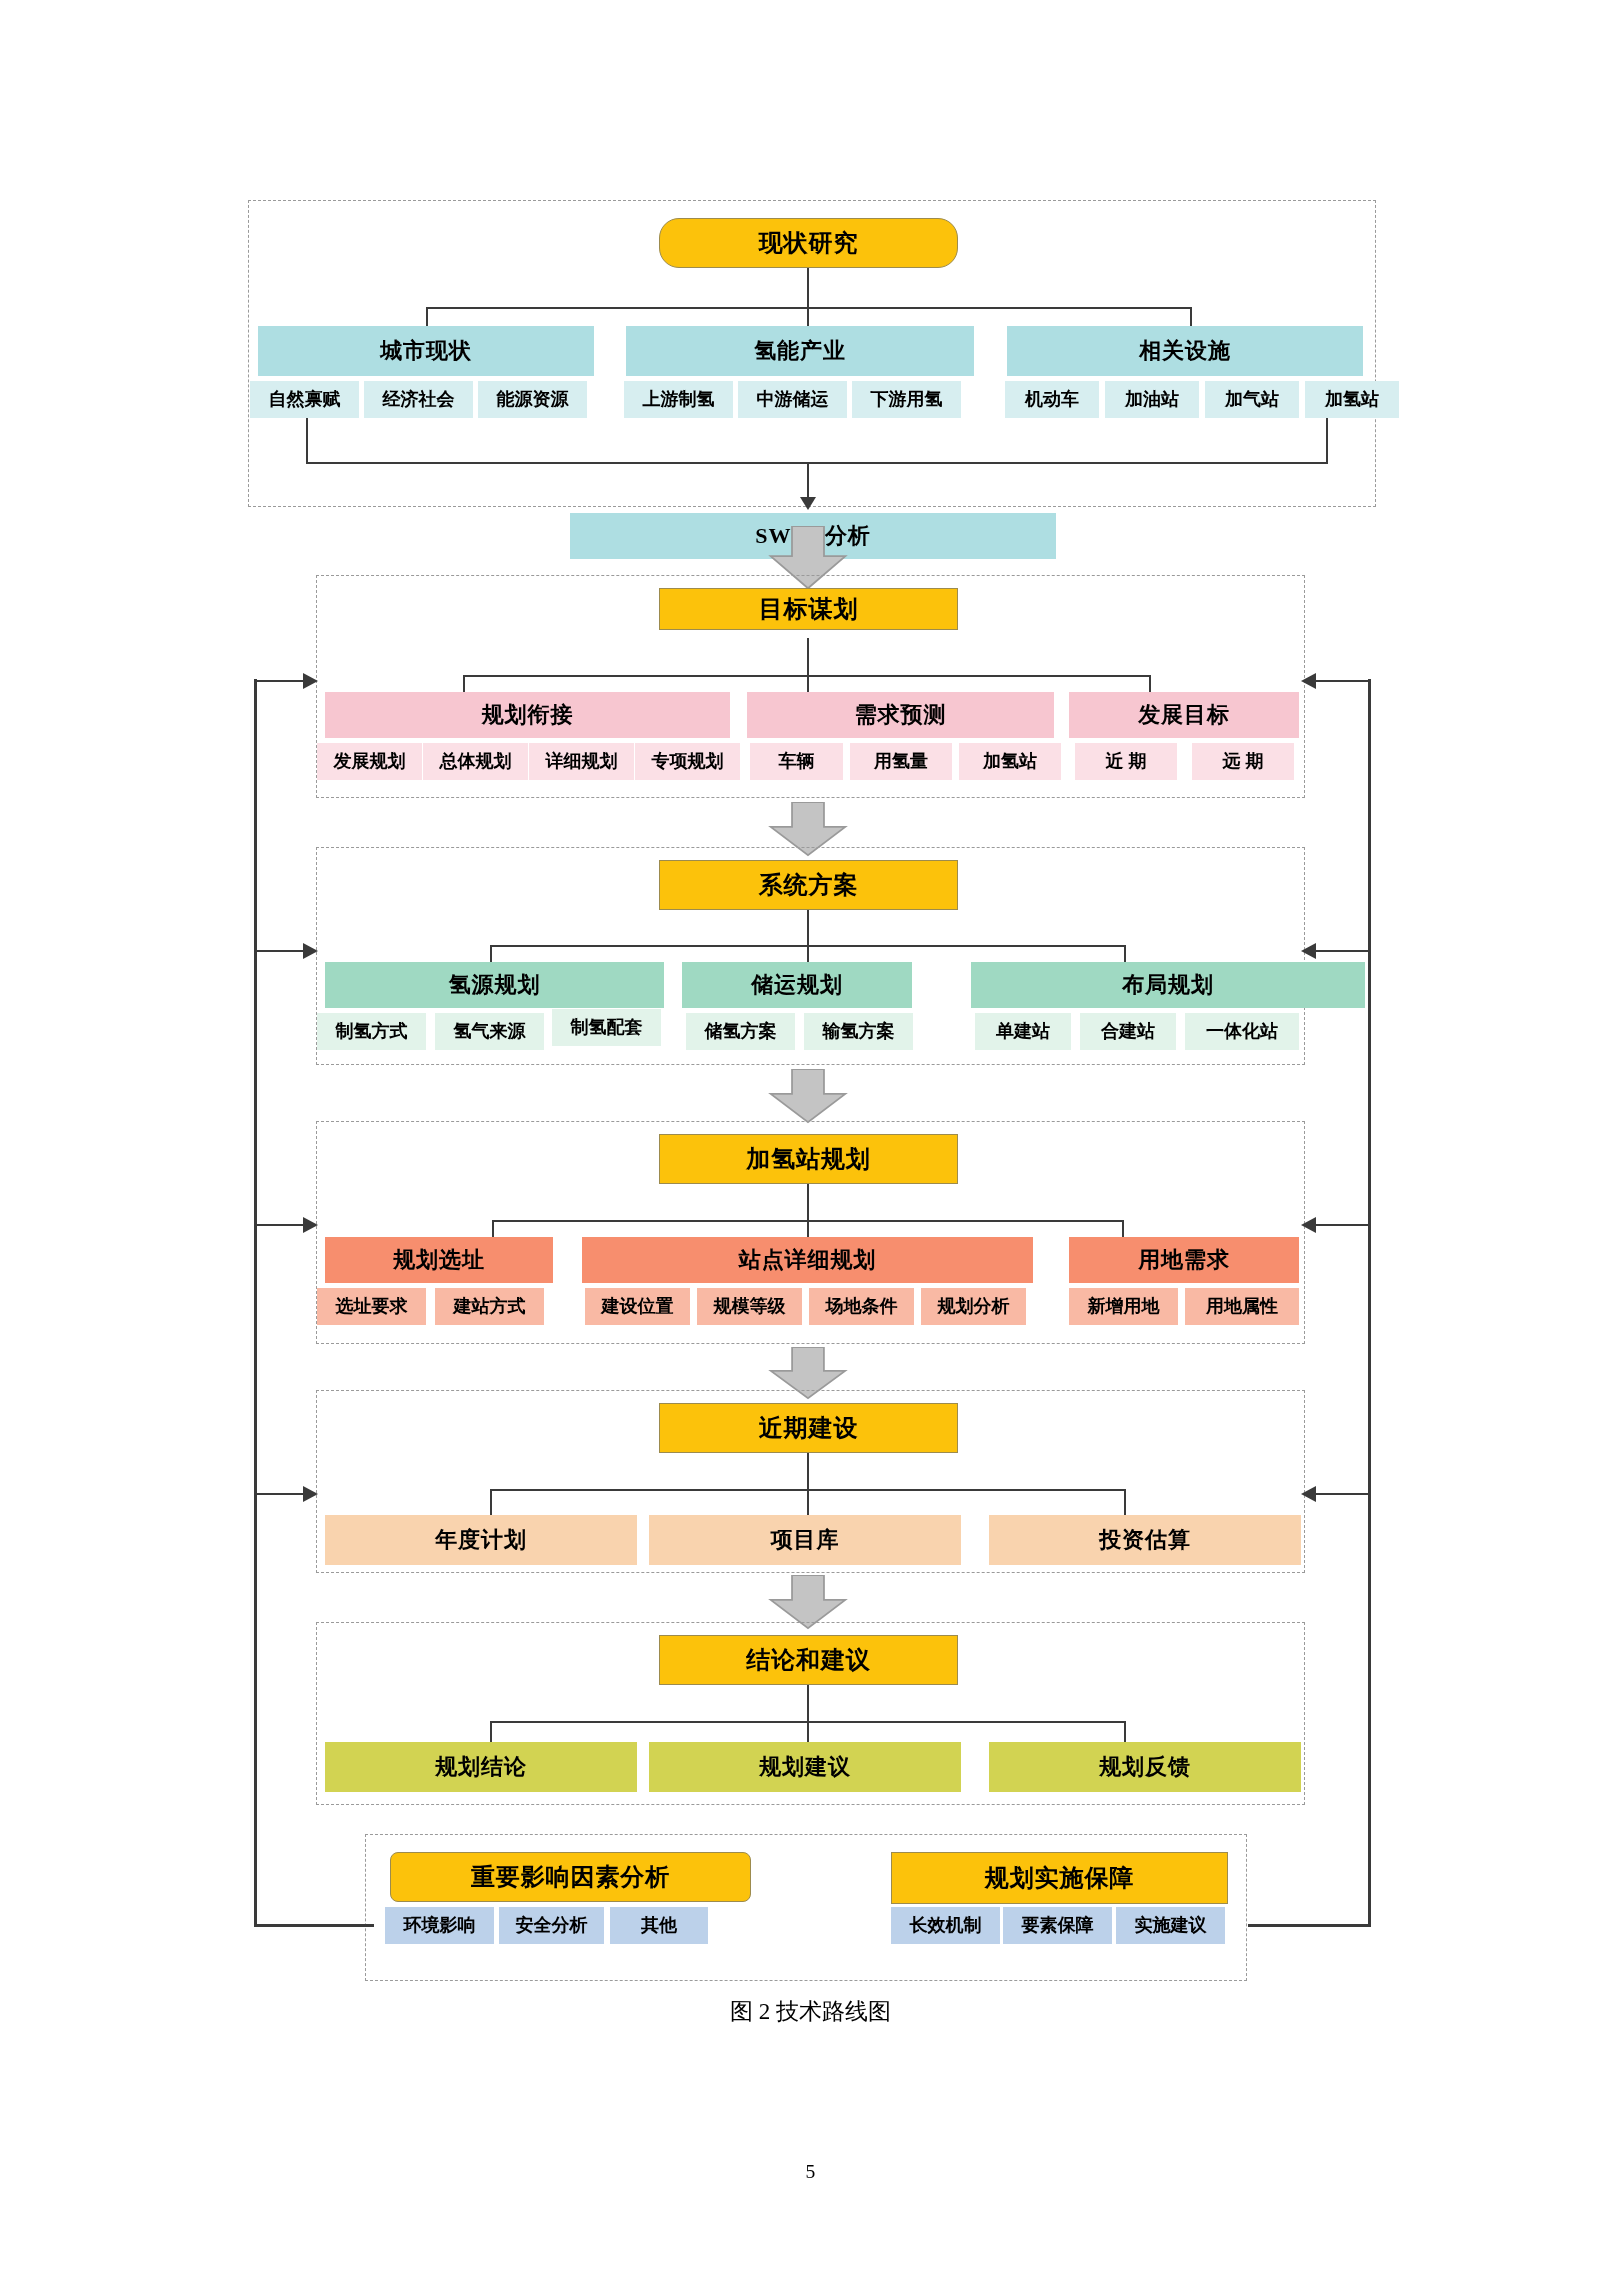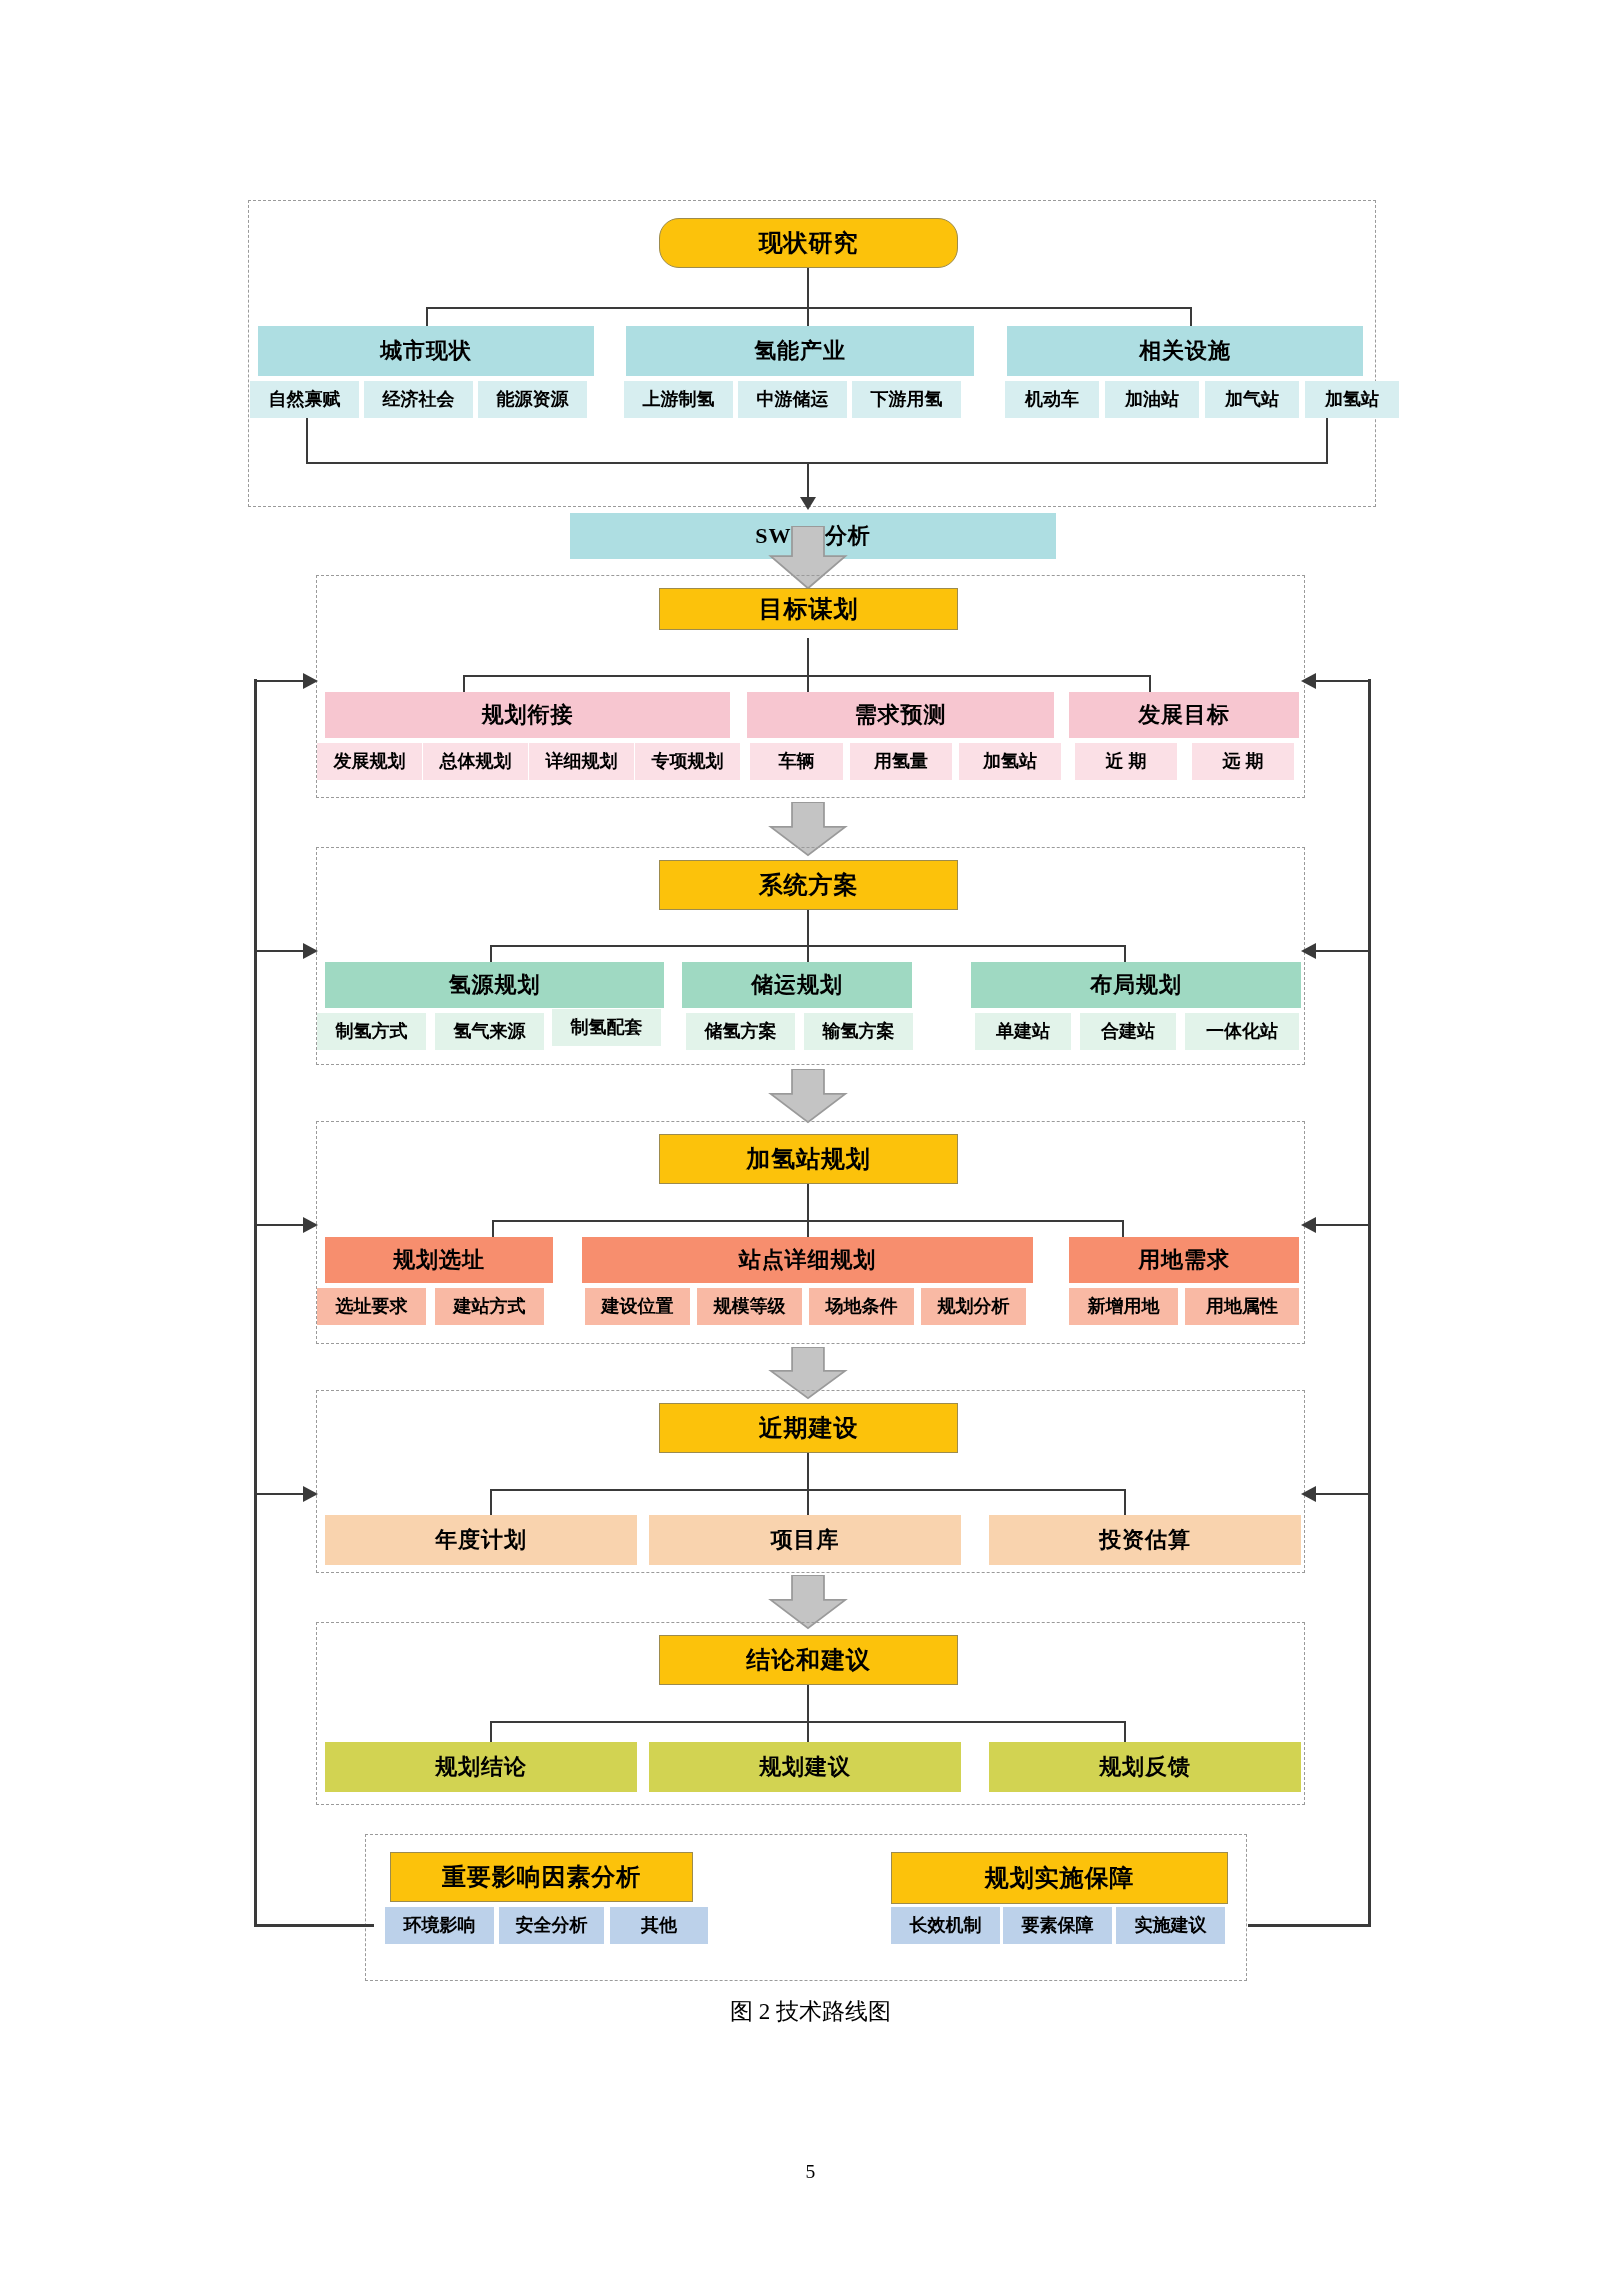--- a/index.html
+++ b/index.html
@@ -179,21 +179,21 @@
   <div class="node lvl0" style="left:659px; top:860px; width:299px; height:50px;">系统方案</div>
 
   <div class="vline" style="left:807px; top:910px; height:37px;"></div>
   <div class="hline" style="left:490px; top:945px; width:634px;"></div>
   <div class="vline" style="left:490px; top:945px; height:19.6px;"></div>
   <div class="vline" style="left:807px; top:945px; height:19.6px;"></div>
   <div class="vline" style="left:1124px; top:945px; height:19.6px;"></div>
 
   <div class="node lvl1" style="left:325px; top:962px; width:339px; height:46px; background:#9FD9C2;">氢源规划</div>
   <div class="node lvl1" style="left:682px; top:962px; width:230px; height:46px; background:#9FD9C2;">储运规划</div>
-  <div class="node lvl1" style="left:971px; top:962px; width:330px; height:46px; background:#9FD9C2;">布局规划</div>
+  <div class="node lvl1" style="left:971px; top:962px; width:394px; height:46px; background:#9FD9C2;">布局规划</div>
 
   <div class="node lvl2" style="left:317px; top:1013px; width:109px; height:37px; background:#E2F3EA;">制氢方式</div>
   <div class="node lvl2" style="left:435px; top:1013px; width:109px; height:37px; background:#E2F3EA;">氢气来源</div>
   <div class="node lvl2" style="left:552px; top:1009px; width:109px; height:37px; background:#E2F3EA;">制氢配套</div>
 
   <div class="node lvl2" style="left:686px; top:1013px; width:109px; height:37px; background:#E2F3EA;">储氢方案</div>
   <div class="node lvl2" style="left:804px; top:1013px; width:109px; height:37px; background:#E2F3EA;">输氢方案</div>
 
   <div class="node lvl2" style="left:975px; top:1013px; width:96px; height:37px; background:#E2F3EA;">单建站</div>
   <div class="node lvl2" style="left:1080px; top:1013px; width:96px; height:37px; background:#E2F3EA;">合建站</div>
@@ -259,21 +259,21 @@
   <div class="vline" style="left:490px; top:1721px; height:27px;"></div>
   <div class="vline" style="left:807px; top:1721px; height:27px;"></div>
   <div class="vline" style="left:1124px; top:1721px; height:27px;"></div>
 
   <div class="node lvl1" style="left:325px; top:1742px; width:312px; height:50px; background:#D2D352;">规划结论</div>
   <div class="node lvl1" style="left:649px; top:1742px; width:312px; height:50px; background:#D2D352;">规划建议</div>
   <div class="node lvl1" style="left:989px; top:1742px; width:312px; height:50px; background:#D2D352;">规划反馈</div>
 
   <div class="dashed-box" style="left:365px; top:1834px; width:882px; height:147px;"></div>
 
-  <div class="node lvl0" style="left:390px; top:1852px; width:303px; height:50px;">重要影响因素分析</div>
+  <div class="node lvl0" style="left:390px; top:1852px; width:361px; height:50px;border-radius:8px;">重要影响因素分析</div>
   <div class="node lvl0" style="left:891px; top:1852px; width:337px; height:52px;">规划实施保障</div>
 
   <div class="node lvl2" style="left:385px; top:1907px; width:109px; height:37px; background:#BCD1EA;">环境影响</div>
   <div class="node lvl2" style="left:499px; top:1907px; width:105px; height:37px; background:#BCD1EA;">安全分析</div>
   <div class="node lvl2" style="left:610px; top:1907px; width:98px; height:37px; background:#BCD1EA;">其他</div>
 
   <div class="node lvl2" style="left:891px; top:1907px; width:109px; height:37px; background:#BCD1EA;">长效机制</div>
   <div class="node lvl2" style="left:1003px; top:1907px; width:109px; height:37px; background:#BCD1EA;">要素保障</div>
   <div class="node lvl2" style="left:1116px; top:1907px; width:109px; height:37px; background:#BCD1EA;">实施建议</div>
 

